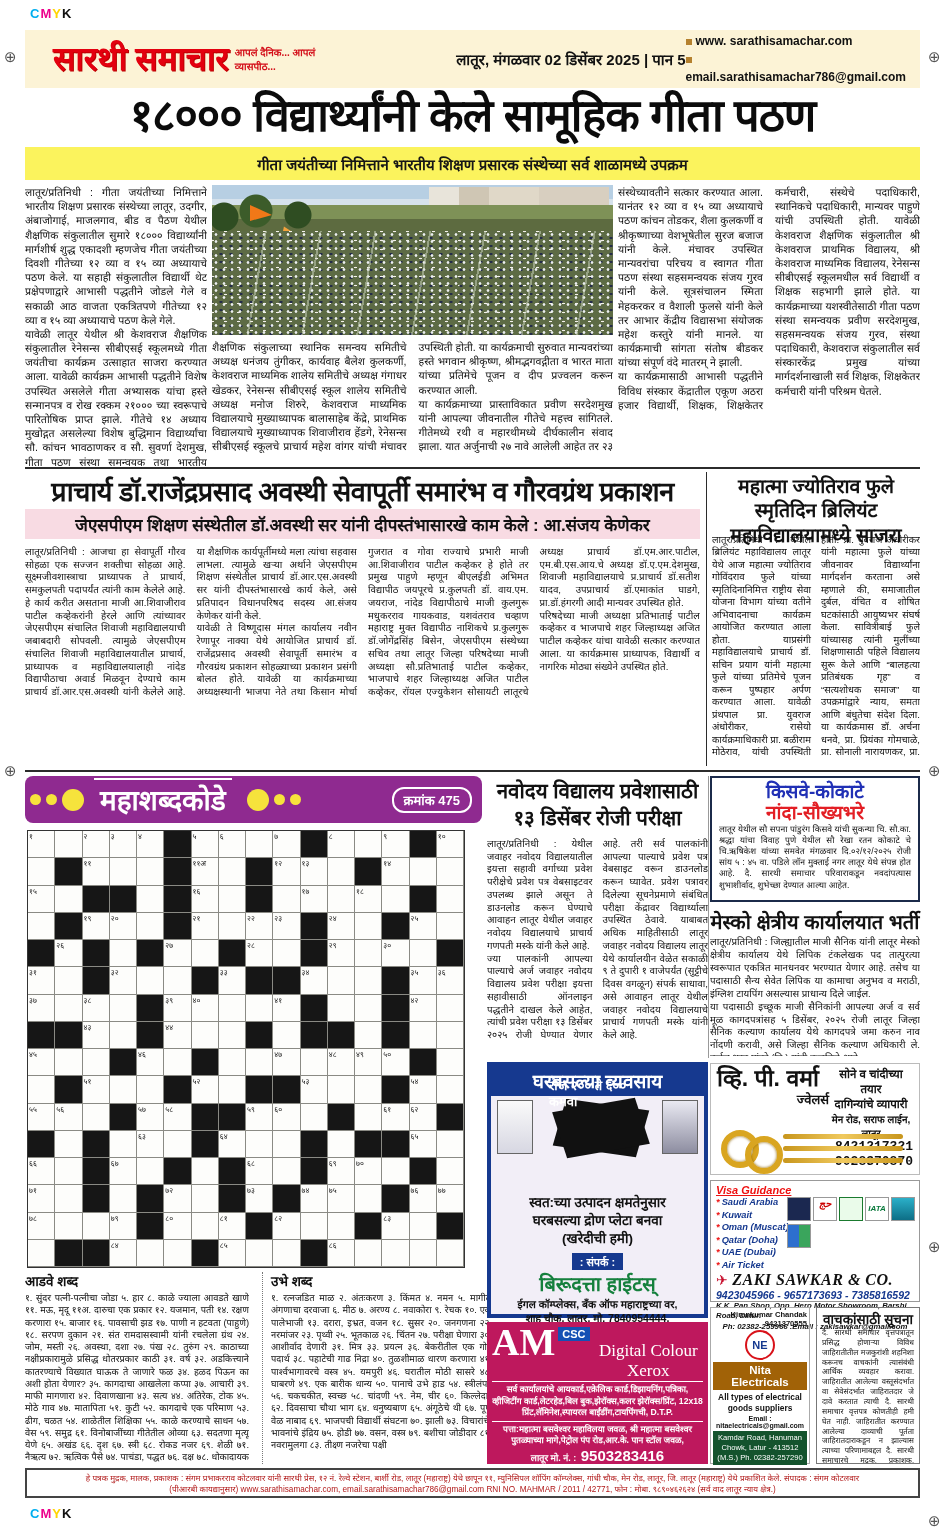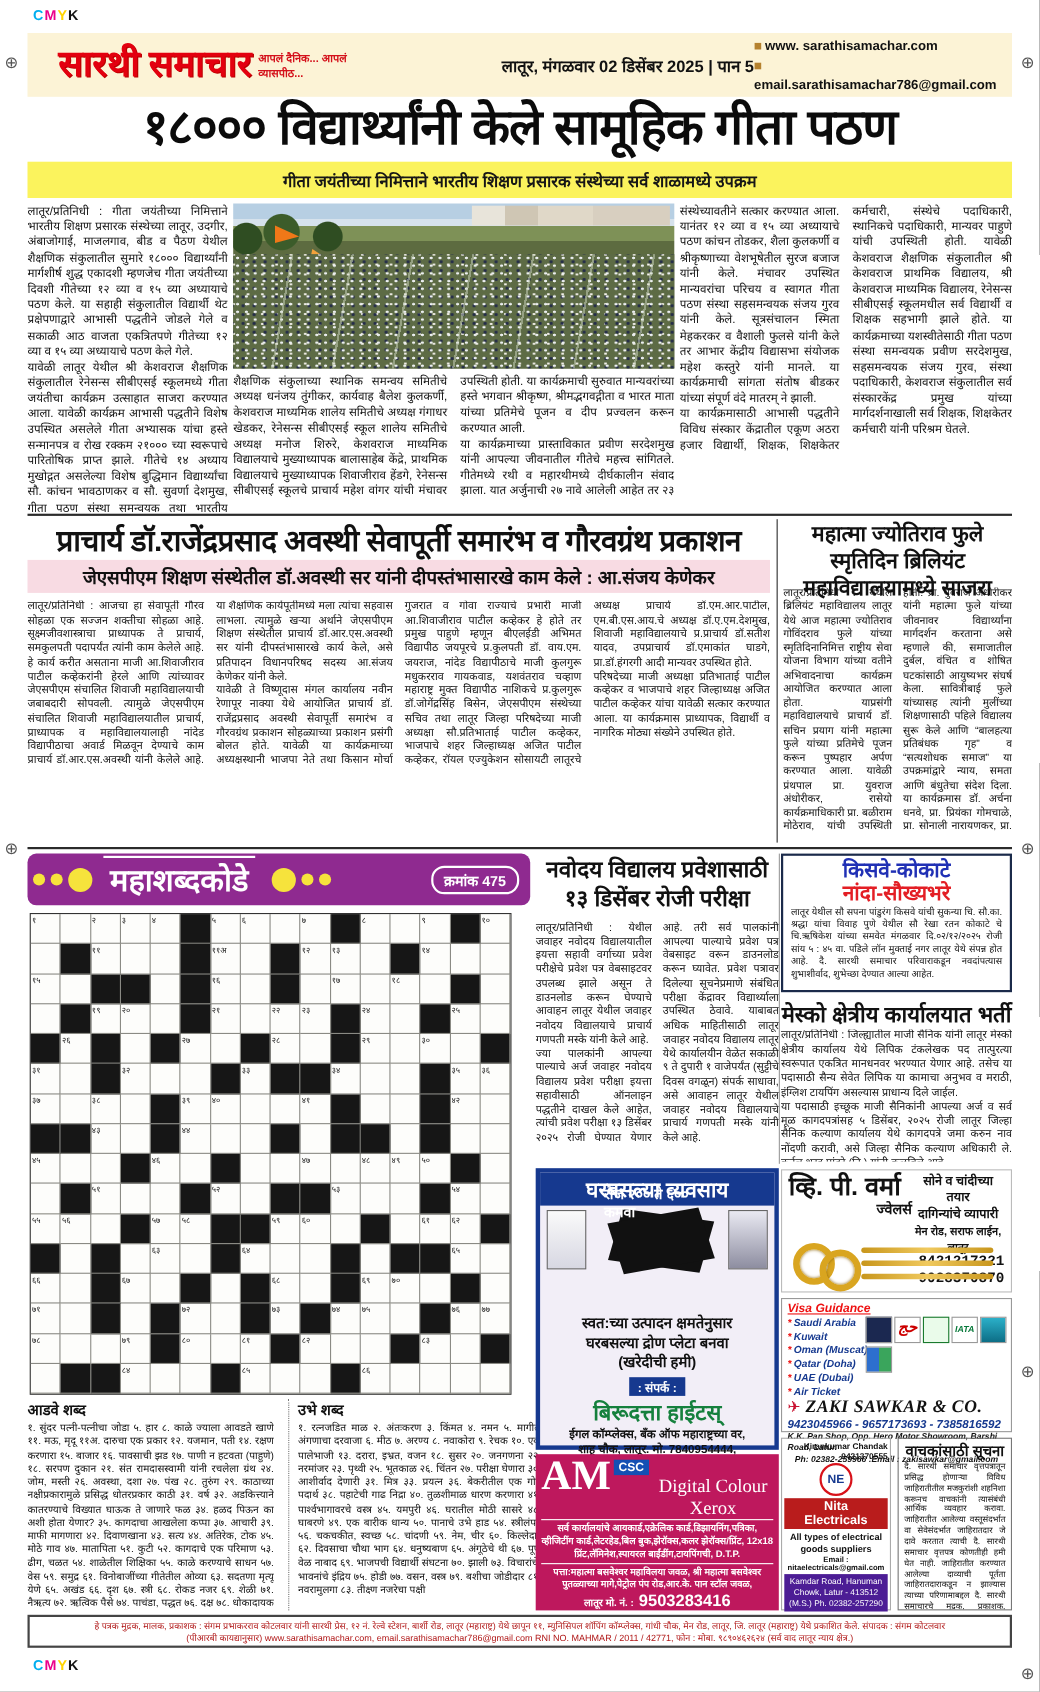--- a/index.html
+++ b/index.html
@@ -143,24 +143,24 @@
   .zakiname{font-family:"Liberation Serif","DejaVu Serif",serif;font-weight:bold;font-size:16px;letter-spacing:.5px;margin-top:2px;}
   .zph{color:#16398f;font-weight:bold;font-size:10.5px;}
   .zaddr{font-size:7.8px;font-weight:bold;line-height:1.3;}
   .plane{color:#c8102e;font-size:14px;}
 
   
   .nita{left:710px;top:1307px;width:100px;height:157px;border:1px solid #aaa;box-sizing:border-box;text-align:center;font-size:8px;padding:2px;}
   .nitac{font-size:7.6px;font-weight:bold;text-align:right;line-height:1.2;}
   .nelogo{width:26px;height:26px;border-radius:50%;border:2px solid #d8121a;color:#16398f;font-weight:bold;
           display:inline-flex;align-items:center;justify-content:center;font-size:11px;margin:2px auto;}
-  .nitaband{background:#b91c1c;color:#fff;font-weight:bold;font-size:11.5px;padding:2px 15px;}
+  .nitaband{background:#a16207;color:#fff;font-weight:bold;font-size:11.5px;padding:2px 15px;}
   .nitagoods{font-size:8.4px;font-weight:bold;line-height:1.25;padding:2px 0;}
   .nitamail{font-size:7px;font-weight:bold;}
-  .nitaaddr{background:#4c1d95;color:#fff;font-size:7.6px;line-height:1.3;padding:2px 1px;margin-top:2px;}
+  .nitaaddr{background:#14532d;color:#fff;font-size:7.6px;line-height:1.3;padding:2px 1px;margin-top:2px;}
   .notice{left:816px;top:1307px;width:104px;height:157px;border:1px solid #777;box-sizing:border-box;padding:2px 5px;}
   .noticehead{text-align:center;font-weight:bold;font-size:13.5px;}
   .noticetxt{font-size:7.6px;line-height:1.3;}
 
   
   .footer{left:25px;top:1468px;width:895px;height:30px;border:2px solid #444;box-sizing:border-box;
           display:flex;flex-direction:column;align-items:center;justify-content:center;color:#b01818;}
   .f1{font-size:8.2px;white-space:nowrap;} .f2{font-size:8.2px;white-space:nowrap;}
 </style>
 </head>
@@ -749,21 +749,21 @@
     <div id="countries">
         <div class="country"><span class="st">*</span>Saudi Arabia</div>
         <div class="country"><span class="st">*</span>Kuwait</div>
         <div class="country"><span class="st">*</span>Oman (Muscat)</div>
         <div class="country"><span class="st">*</span>Qatar (Doha)</div>
         <div class="country"><span class="st">*</span>UAE (Dubai)</div>
         <div class="country"><span class="st">*</span>Air Ticket</div>
       </div>
     <div class="zimgs">
       <div class="zimg" style="background:#1b2850;"></div>
-      <div class="zimg" style="background:#fff;color:#c00;font-weight:bold;font-size:14px;text-align:center;">حج</div>
+      <div class="zimg" style="background:#fff;color:#c00;font-weight:bold;font-size:10px;text-align:center;">حج</div>
       <div class="zimg" style="background:#eafbea;border-color:#1a7a2e;"></div>
       <div class="zimg" style="background:#fff;color:#0a7a3c;font-weight:bold;font-size:8px;text-align:center;line-height:22px;">IATA</div>
       <div class="zimg" style="background:linear-gradient(#2bb0c9,#0d6e86);"></div>
       <div class="zimg" style="background:linear-gradient(90deg,#2d6fce 50%,#3aa55c 50%);"></div>
     </div>
     <div><span class="plane">✈</span>
       <span class="zakiname">ZAKI SAWKAR &amp; CO.</span></div>
     <div class="zph">9423045966 - 9657173693 - 7385816592</div>
     <div class="zaddr">
       <div>K.K. Pan Shop, Opp. Hero Motor Showroom, Barshi Road, Latur.</div>

